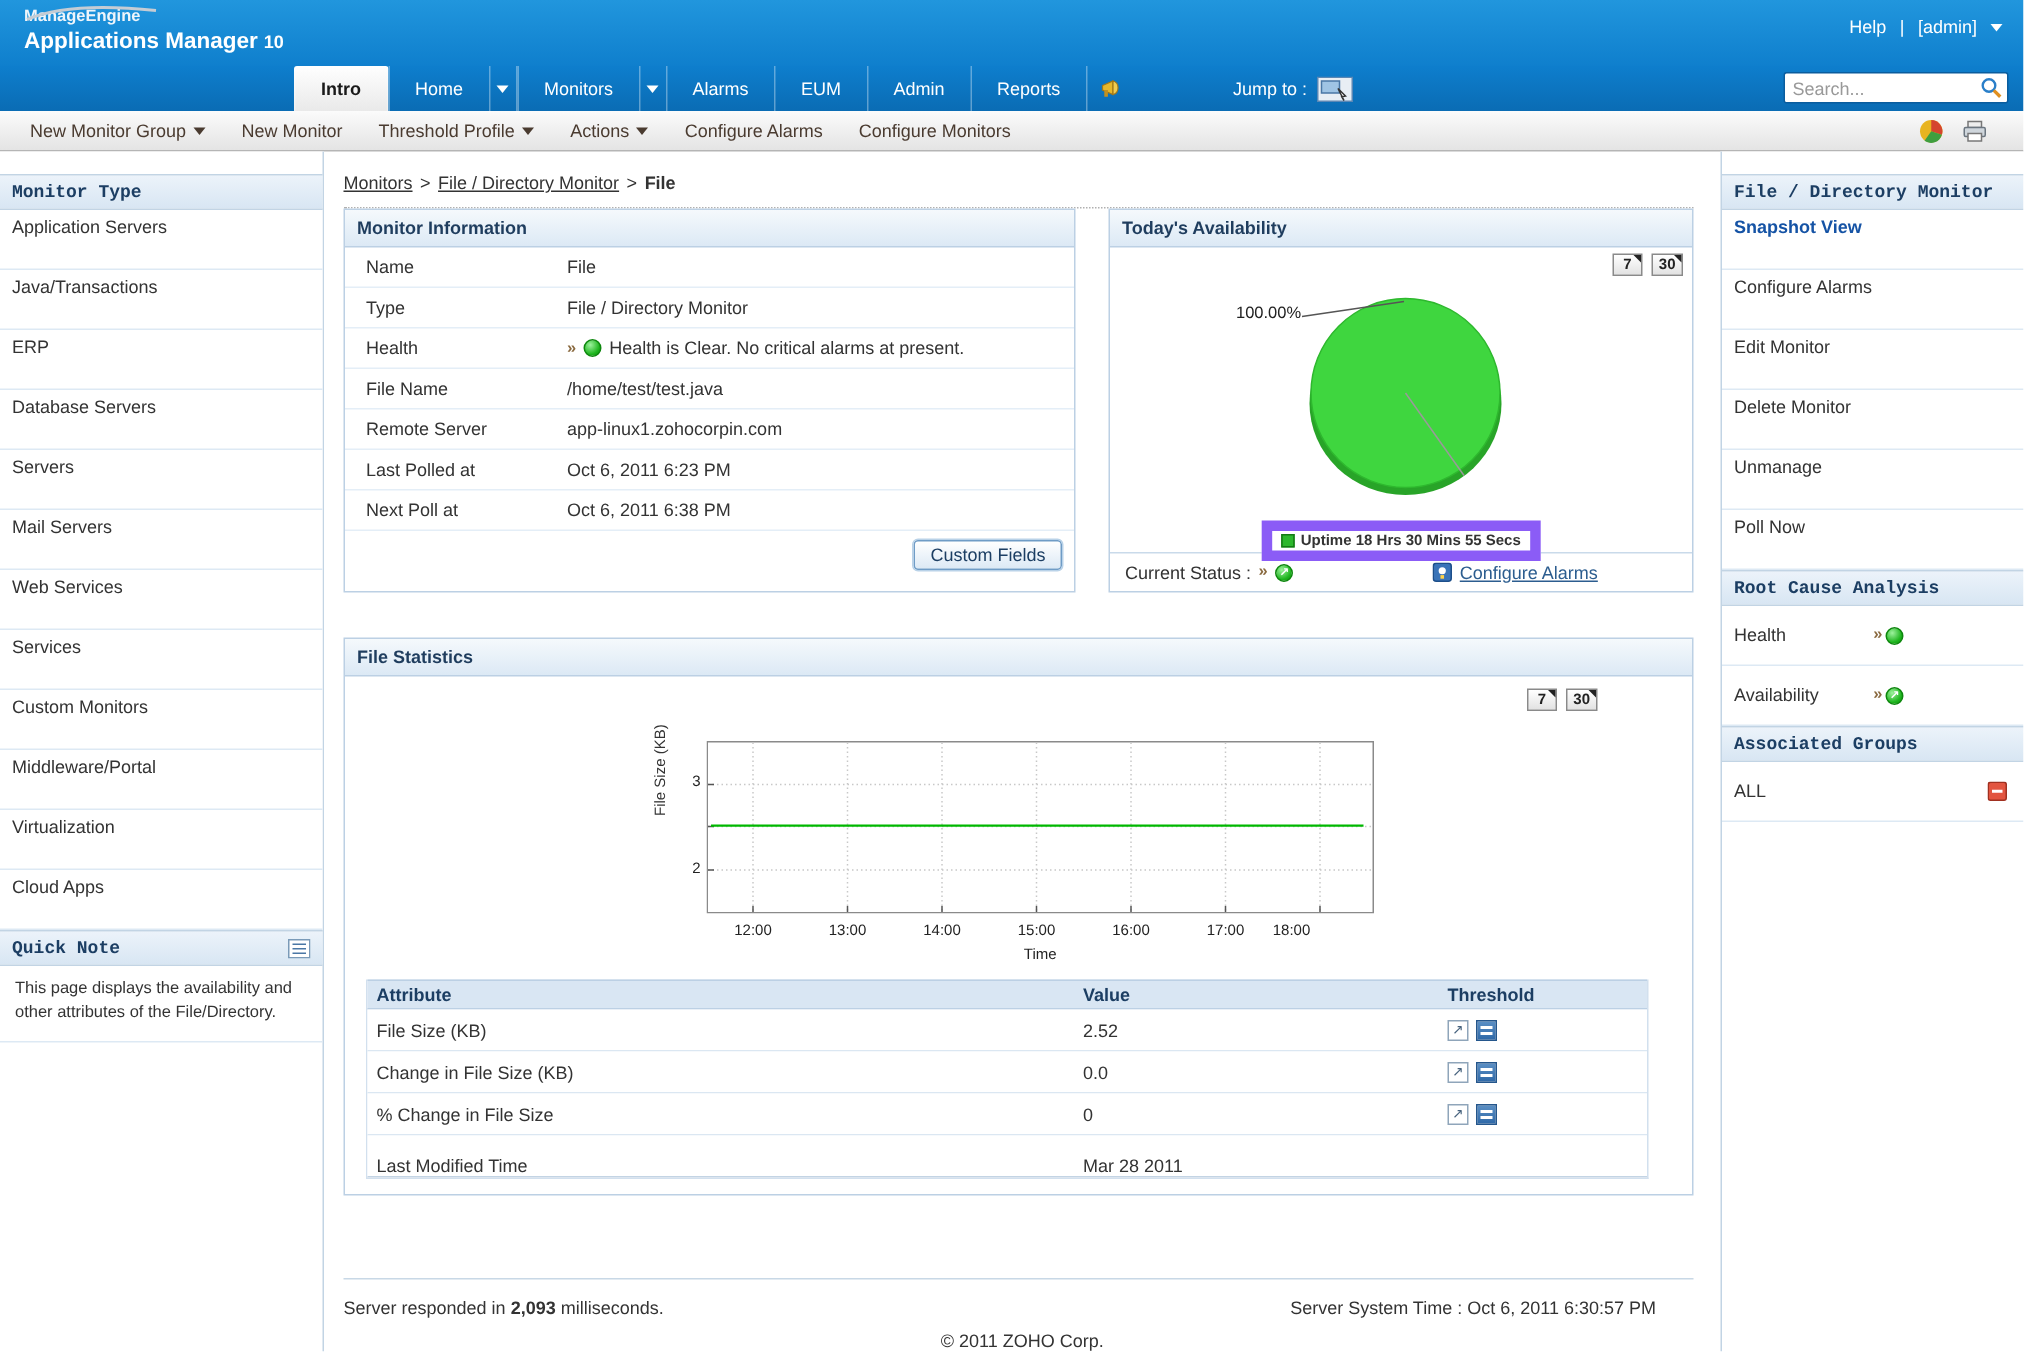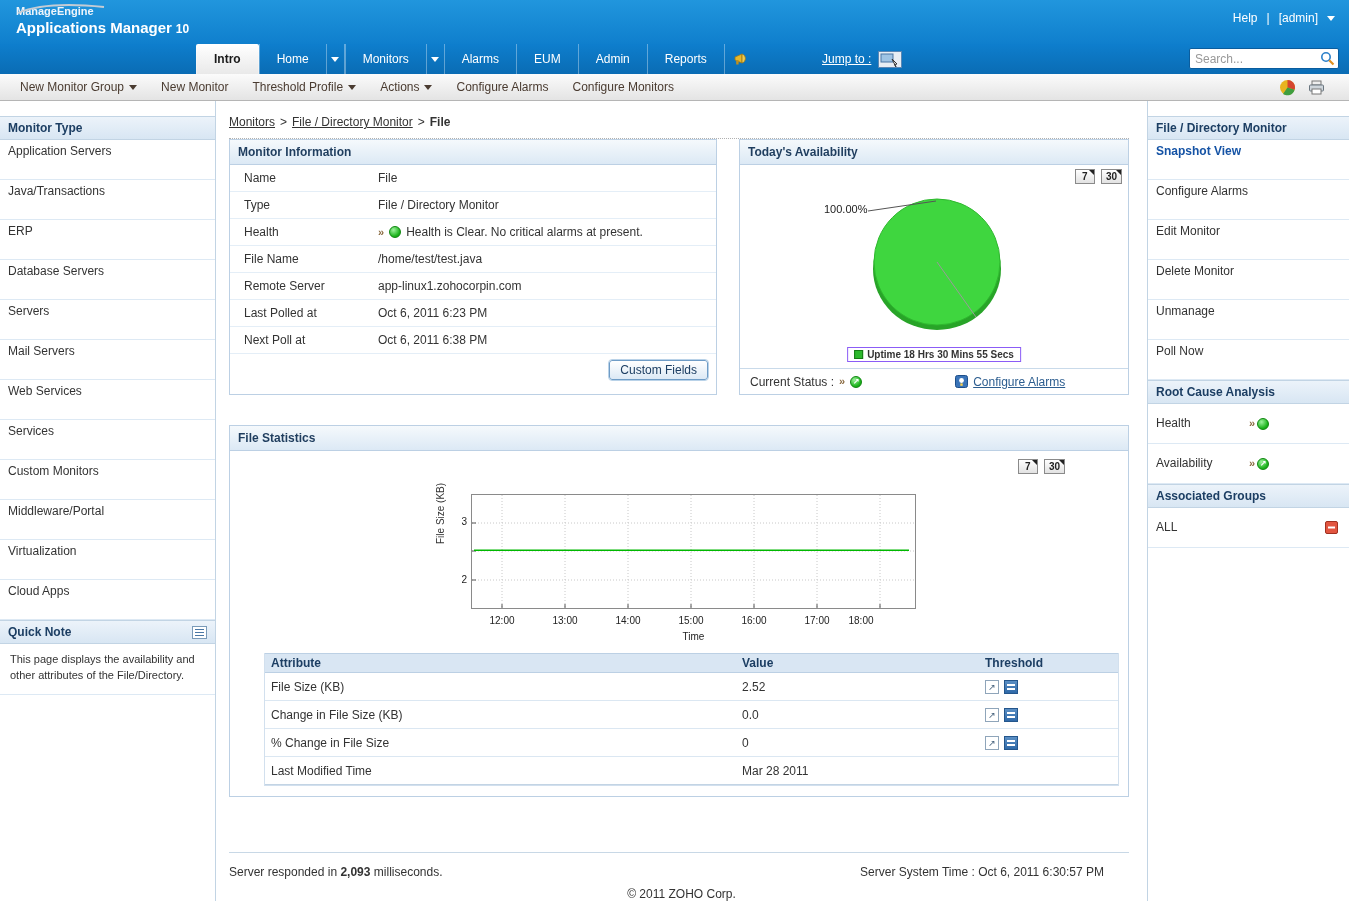--- a/index.html
+++ b/index.html
@@ -20,36 +20,36 @@
   .caret { width: 0; height: 0; border-left: 4px solid transparent; border-right: 4px solid transparent; border-top: 5px solid currentColor; display: inline-block; }
   
   .nav-bar { height: 30px; background: linear-gradient(180deg,#0e7ecd,#0a6cb4); position: relative; display: flex; }
   .nav-tabs { display: flex; margin-left: 196px; }
   .tab { padding: 0 17px; line-height: 30px; color: #fff; font-size: 12px; cursor: pointer; border-right: 1px solid rgba(255,255,255,0.35); white-space: nowrap; }
   .tab:first-child { border-left: 1px solid rgba(255,255,255,0.35); }
   .tab.active { background: linear-gradient(180deg,#ffffff,#e9e9e9); color: #1a1a1a; font-weight: bold; border-radius: 2px 2px 0 0; }
   .tab-group { display: flex; }
   .tab-arrow { width: 18px; line-height: 30px; color: #fff; display: flex; align-items: center; justify-content: center; border-right: 1px solid rgba(255,255,255,0.35); cursor: pointer; }
   .nav-announce { width: 34px; display: flex; align-items: center; justify-content: center; cursor: pointer; }
-  .jump-group { position: absolute; left: 822px; top: 0; height: 30px; display: flex; align-items: center; gap: 7px; color: #fff; text-decoration: underline; }
+  .jump-group { position: absolute; left: 822px; top: 0; height: 30px; display: flex; align-items: center; gap: 7px; color: #fff; }
   .search-box { position: absolute; right: 10px; top: 4px; width: 150px; height: 21px; background: #fff; border: 1px solid #0a5d9e; border-radius: 2px; display: flex; align-items: center; padding: 0 3px 0 5px; }
   .search-box input { border: none; outline: none; flex: 1; font-size: 12px; color: #555; font-family: inherit; min-width: 0; }
   .search-box input::placeholder { color: #999; }
   
   .toolbar { height: 27px; background: linear-gradient(180deg,#fbfbfb,#e4e4e4); border-bottom: 1px solid #b5b5b5; display: flex; align-items: center; padding: 0 8px; color: #4a3b30; }
   .toolbar-item { padding: 0 12px; cursor: pointer; display: flex; align-items: center; gap: 5px; white-space: nowrap; text-align: center; }
   .toolbar-icons { margin-left: auto; display: flex; align-items: center; gap: 12px; padding-right: 16px; }
   .toolbar-icons > span { cursor: pointer; display: flex; }
   
   .content { display: flex; height: 800px; }
   .left-sidebar { width: 216px; border-right: 1px solid #c2d4e4; padding-top: 15px; background: #fff; }
   .main { flex: 1; padding: 14px 18px 0 13px; position: relative; }
   .right-sidebar { width: 202px; border-left: 1px solid #c2d4e4; padding-top: 15px; background: #fff; }
   
-  .side-section-header { height: 24px; padding: 0 8px; background: linear-gradient(180deg,#ecf3fa,#d8e6f3); border-top: 1px solid #c2d4e4; border-bottom: 1px solid #c2d4e4; font-weight: bold; color: #1c3e63; display: flex; align-items: center; justify-content: space-between; }
+  .side-section-header { height: 24px; padding: 0 8px; background: linear-gradient(180deg,#ecf3fa,#d8e6f3); border-top: 1px solid #c2d4e4; border-bottom: 1px solid #c2d4e4; font-weight: bold; color: #1c3e63; display: flex; align-items: center; justify-content: space-between; font-family: Liberation Mono, monospace; }
   .side-item { height: 40px; line-height: 23px; padding-left: 8px; border-bottom: 1px solid #dde9f4; color: #333; cursor: pointer; background: #fff; white-space: nowrap; }
   .quick-note-text { padding: 8px 10px 10px; font-size: 11px; color: #333; line-height: 1.45; border-bottom: 1px solid #dde9f4; }
   .side-item.active-link { color: #1553a5; font-weight: bold; }
   .side-item.with-icon { display: flex; align-items: center; }
   .icon-right-gap { margin-left: auto; margin-right: 80px; display: flex; align-items: center; gap: 2px; }
   .icon-far-right { margin-left: auto; margin-right: 11px; display: flex; }
   
   .chev { color: #8a6a40; font-size: 11px; font-weight: bold; line-height: 1; }
   .ball { width: 12px; height: 12px; border-radius: 50%; flex-shrink: 0; display: inline-block; position: relative;
           background: radial-gradient(circle at 35% 30%, #9df29d, #1db41d 65%, #0f8f0f); border: 1px solid #0d870d; }
@@ -72,40 +72,40 @@
   .custom-fields-row { display: flex; justify-content: flex-end; padding: 6px 8px 7px; }
   .custom-fields-btn { border: 1px solid #6f9cc6; outline: 1px solid #b9d2e8; background: linear-gradient(180deg,#ffffff,#dce9f5); border-radius: 3px; color: #1c3e63; font-size: 12px; padding: 2px 10px; cursor: pointer; font-family: inherit; }
   
   .avail-body { position: relative; height: 203px; }
   .period-buttons { position: absolute; display: flex; gap: 6px; }
   .avail-body .period-buttons { top: 4px; right: 6px; }
   .period-btn { min-width: 20px; height: 15px; background: linear-gradient(#ffffff,#e2e2e2); border: 1px solid #8a8a8a; font-size: 10px; font-weight: bold; line-height: 13px; text-align: center; padding: 0 4px; position: relative; cursor: pointer; color: #222; }
   .period-btn::after { content: ""; position: absolute; top: 0; right: 0; border-top: 5px solid #222; border-left: 5px solid transparent; }
   .pie-svg { position: absolute; left: 0; top: 0; }
   .pie-label { position: absolute; left: 84px; top: 38px; font-size: 11px; color: #222; }
-  .pie-legend { position: absolute; left: 50%; transform: translateX(-50%); top: 182px; border: 1px solid #8b5cf6; background: #fff; display: inline-flex; align-items: center; gap: 4px; padding: 1px 6px; font-size: 10px; font-weight: bold; white-space: nowrap; }
+  .pie-legend { position: absolute; left: 50%; transform: translateX(-50%); top: 182px; border: 7px solid #8b5cf6; background: #fff; display: inline-flex; align-items: center; gap: 4px; padding: 1px 6px; font-size: 10px; font-weight: bold; white-space: nowrap; }
   .legend-swatch { width: 9px; height: 9px; background: #2db82d; border: 1px solid #157a15; display: inline-block; }
   .avail-footer { border-top: 1px solid #c9daea; height: 26px; display: flex; align-items: center; padding: 0 10px; gap: 5px; }
   .cfg-alarm-link { margin-left: 88px; display: flex; align-items: center; gap: 5px; cursor: pointer; }
   .cfg-alarm-link .link-text { color: #2c5d8f; text-decoration: underline; }
   
   .stats-panel { margin-top: 30px; width: 900px; }
   .stats-body { position: relative; height: 345px; }
   .stats-body .period-buttons { top: 8px; right: 63px; }
   .chart-wrap { position: absolute; left: 241px; top: 43px; width: 445px; }
   .y-axis-label { position: absolute; left: -36px; top: 50px; transform: rotate(-90deg); transform-origin: left top; font-size: 10px; color: #333; white-space: nowrap; }
   .ytick { position: absolute; width: 14px; text-align: right; left: -18px; font-size: 10px; color: #222; }
   .ytick-0 { top: 22px; } .ytick-1 { top: 80px; }
   .xticks { position: relative; height: 14px; margin-top: 3px; }
   .xtick { position: absolute; transform: translateX(-50%); font-size: 10px; color: #222; top: 0; }
   .x-axis-label { text-align: center; font-size: 10px; color: #222; margin-top: 2px; }
-  .attr-table { position: absolute; left: 34px; top: 202px; width: 855px; border: 1px solid #d2e0ee; border-top: none; }
+  .attr-table { position: absolute; left: 14px; top: 202px; width: 855px; border: 1px solid #d2e0ee; border-top: none; }
   .attr-header { display: flex; height: 20px; align-items: center; background: #d9e6f3; border-top: 1px solid #bcd0e4; border-bottom: 1px solid #bcd0e4; font-weight: bold; color: #1c3e63; }
   .attr-row { display: flex; height: 28px; align-items: center; border-bottom: 1px solid #dbe7f2; background: #fff; }
-  .attr-row:last-child { border-bottom: 1px solid #c3d4e4; }
+  .attr-row:last-child { border-bottom: 1px solid #c3d4e4; align-items: flex-end; }
   .col-attr { width: 477px; padding-left: 6px; }
   .col-value { width: 243px; }
   .col-threshold { flex: 1; display: flex; gap: 5px; align-items: center; }
   .icon-graph { width: 14px; height: 14px; border: 1px solid #8fa5ba; background: #fff; display: inline-flex; align-items: center; justify-content: center; font-size: 9px; color: #47637e; cursor: pointer; }
   .icon-graph::before { content: "\2197"; }
   .icon-threshold { width: 14px; height: 14px; border: 1px solid #24568c; background: linear-gradient(180deg,#5b8fc4,#2f69a8); display: inline-block; cursor: pointer; position: relative; }
   .icon-threshold::before { content: ""; position: absolute; left: 2px; right: 2px; top: 3px; height: 2px; background: #fff; box-shadow: 0 4px 0 #fff; }
   
   .main-footer { position: absolute; left: 13px; right: 18px; top: 751px; border-top: 1px solid #c8d8e6; padding-top: 12px; display: flex; justify-content: space-between; }
   .server-time { padding-right: 25px; }

